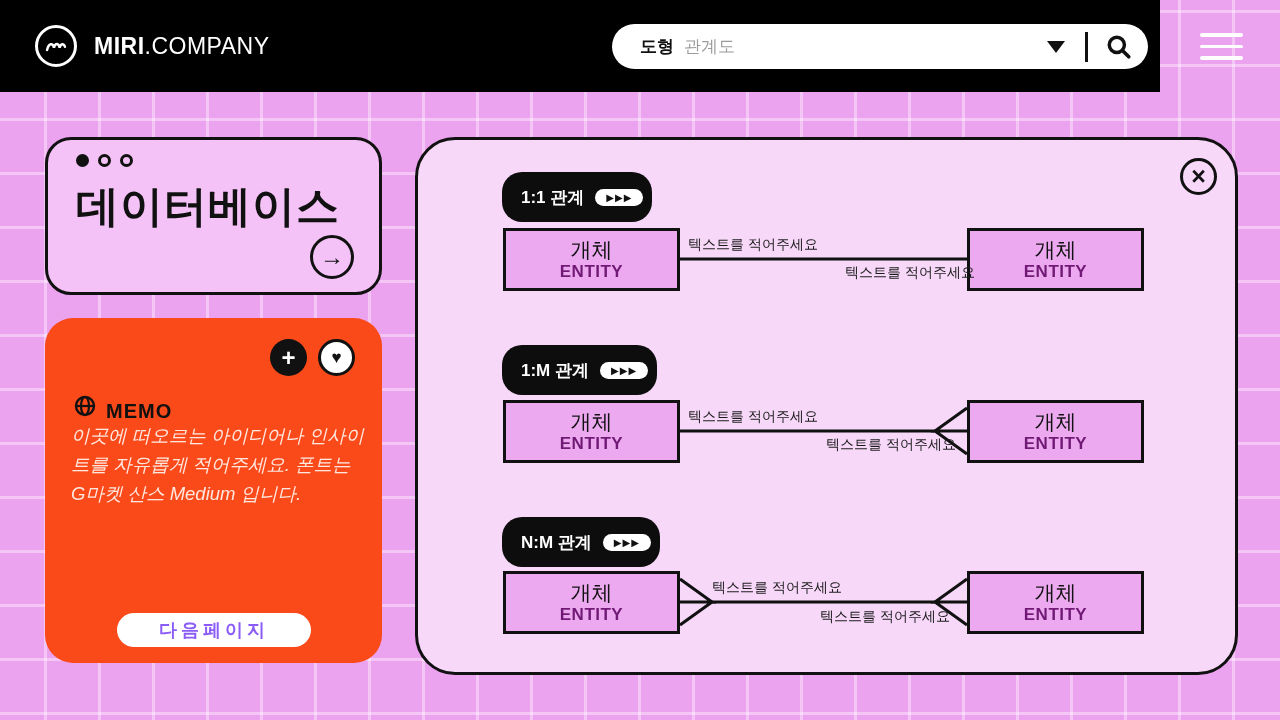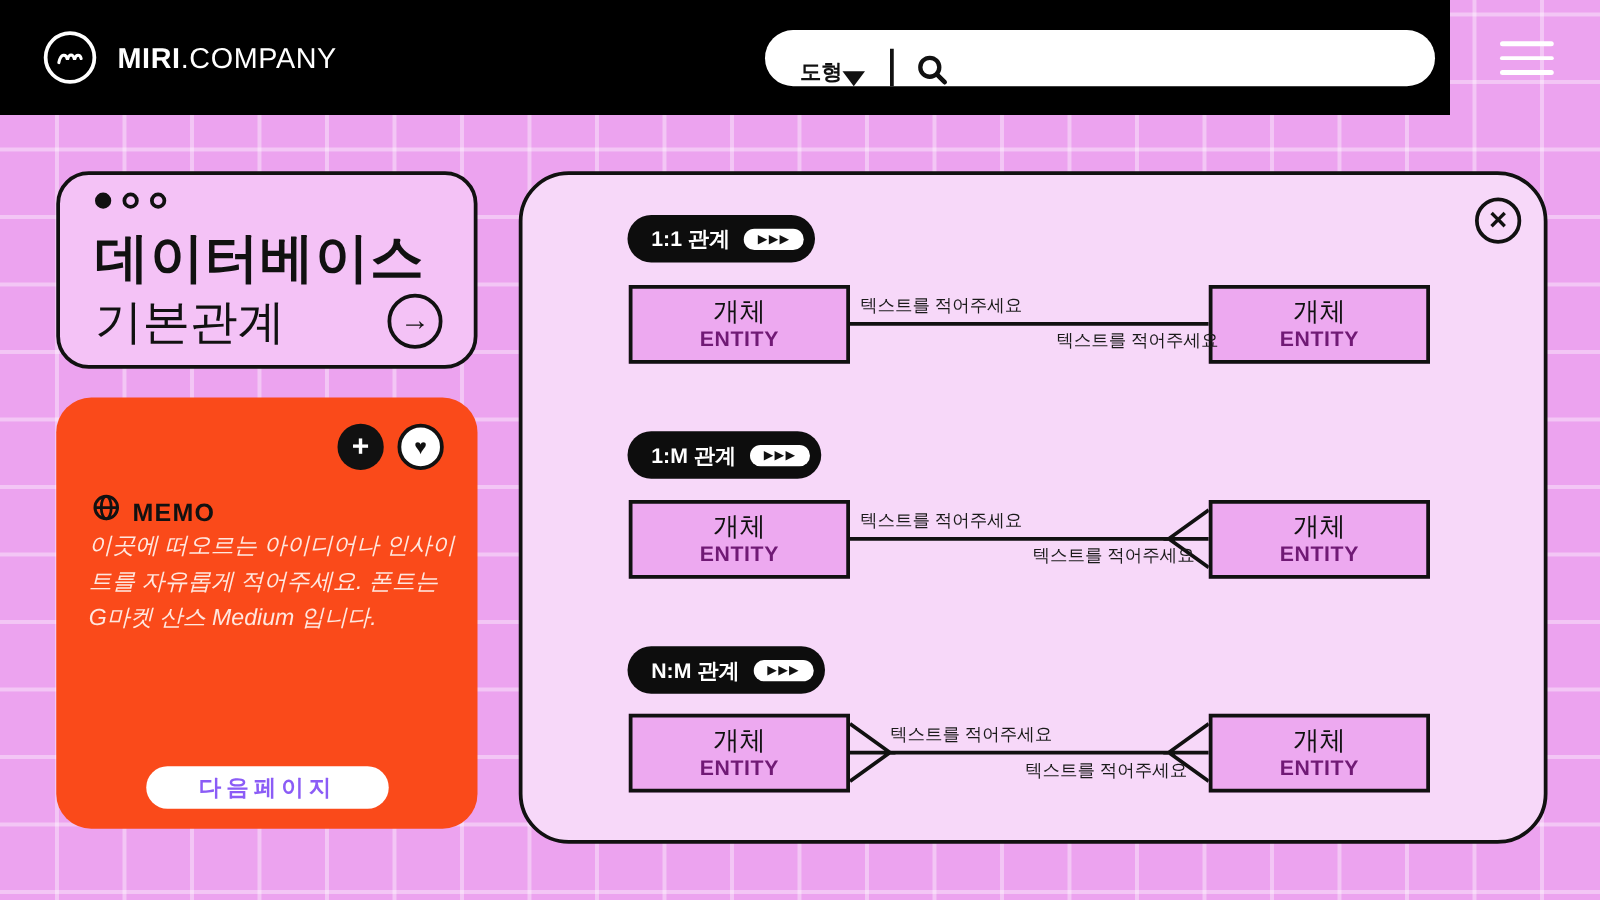--- a/index.html
+++ b/index.html
@@ -18,21 +18,21 @@
   .header { position:absolute; left:0; top:0; width:1160px; height:92px; background:#000; z-index:5; }
   .logo-circle {
     position:absolute; left:35px; top:25px; width:42px; height:42px; border-radius:50%;
     background:#000; border:3px solid #fff; display:flex; align-items:center; justify-content:center;
   }
   .brand { position:absolute; left:94px; top:33px; color:#fff; font-size:23px; letter-spacing:.5px; }
   .brand b { font-weight:800; }
   .brand span { font-weight:500; }
   .searchbar {
     position:absolute; left:612px; top:24px; width:536px; height:45px; border-radius:23px;
-    background:#fff; display:flex; align-items:flex-end;
+    background:#fff; display:flex; align-items:center;
   }
   .search-cat { font-weight:800; font-size:17px; color:#111; margin-left:28px; }
   .search-ph { font-size:17px; color:#9b9b9b; margin-left:10px; flex:1; }
   .chev-down {
     width:0; height:0; border-left:9px solid transparent; border-right:9px solid transparent;
     border-top:12px solid #111; margin-right:20px;
   }
   .search-divider { width:3px; height:30px; background:#111; margin-right:18px; }
   .mag { margin-right:16px; display:flex; }
   .hamburger { position:absolute; left:1200px; top:33px; width:43px; height:27px; cursor:pointer; }
@@ -79,21 +79,21 @@
   .panel {
     position:absolute; left:415px; top:137px; width:823px; height:538px;
     background:#f7d8f9; border:3px solid #111; border-radius:40px;
   }
   .close-btn {
     position:absolute; left:1180px; top:158px; width:37px; height:37px; border-radius:50%;
     border:3px solid #111; display:flex; align-items:center; justify-content:center;
     font-size:25px; font-weight:700; color:#111; cursor:pointer; z-index:4; background:transparent;
   }
   .rel-pill {
-    position:absolute; height:38px; display:inline-flex; align-items:center;
+    position:absolute; height:50px; display:inline-flex; align-items:center;
     background:#0d0d0d; border-radius:20px; padding:0 9px 0 19px; gap:11px; z-index:3; cursor:pointer;
   }
   .rel-text { color:#fff; font-size:17px; font-weight:800; white-space:nowrap; }
   .rel-arrows {
     background:#fff; border-radius:13px; padding:3px 11px; font-size:10px; color:#111;
     letter-spacing:1px; white-space:nowrap;
   }
   .entity {
     position:absolute; width:177px; height:63px; background:#eda9f0; border:3px solid #111;
     display:flex; flex-direction:column; align-items:center; justify-content:center; z-index:2; cursor:pointer;
@@ -111,20 +111,21 @@
   <div class="header">
     <div class="logo-circle">
       <svg width="26" height="26" viewBox="0 0 32 32">
         <path d="M5 21 C7 12, 12 12, 13.5 18 C15 12, 19 12, 20.5 18 C22 12, 26 13, 27 17" stroke="#fff" stroke-width="3" fill="none" stroke-linecap="round"></path>
       </svg>
     </div>
     <div class="brand"><b>MIRI</b><span>.COMPANY</span></div>
 
     <div class="searchbar">
       <span class="search-cat">도형</span>
+      <span class="search-ph">관계도</span>
       <span class="chev-down"></span>
       <span class="search-divider"></span>
       <span class="mag">
         <svg width="26" height="26" viewBox="0 0 24 24">
           <circle cx="10" cy="10" r="7" stroke="#111" stroke-width="3.2" fill="none"></circle>
           <line x1="15.2" y1="15.2" x2="21" y2="21" stroke="#111" stroke-width="3.4" stroke-linecap="round"></line>
         </svg>
       </span>
     </div>
 
@@ -135,21 +136,20 @@
     </div>
   </div>
 
   <div class="title-card">
     <div class="dots">
       <span class="dot filled"></span>
       <span class="dot"></span>
       <span class="dot"></span>
     </div>
     <div class="tc-title">데이터베이스</div>
-    <div class="tc-sub">기본관계</div>
     <button class="tc-arrow">→</button>
   </div>
 
   <div class="memo-card">
     <div class="icon-btn plus-btn">+</div>
     <div class="icon-btn heart-btn">♥</div>
     <div class="memo-head">
       <svg width="24" height="24" viewBox="0 0 24 24">
         <circle cx="12" cy="12" r="9" stroke="#111" stroke-width="2.4" fill="none"></circle>
         <ellipse cx="12" cy="12" rx="4" ry="9" stroke="#111" stroke-width="2.2" fill="none"></ellipse>

